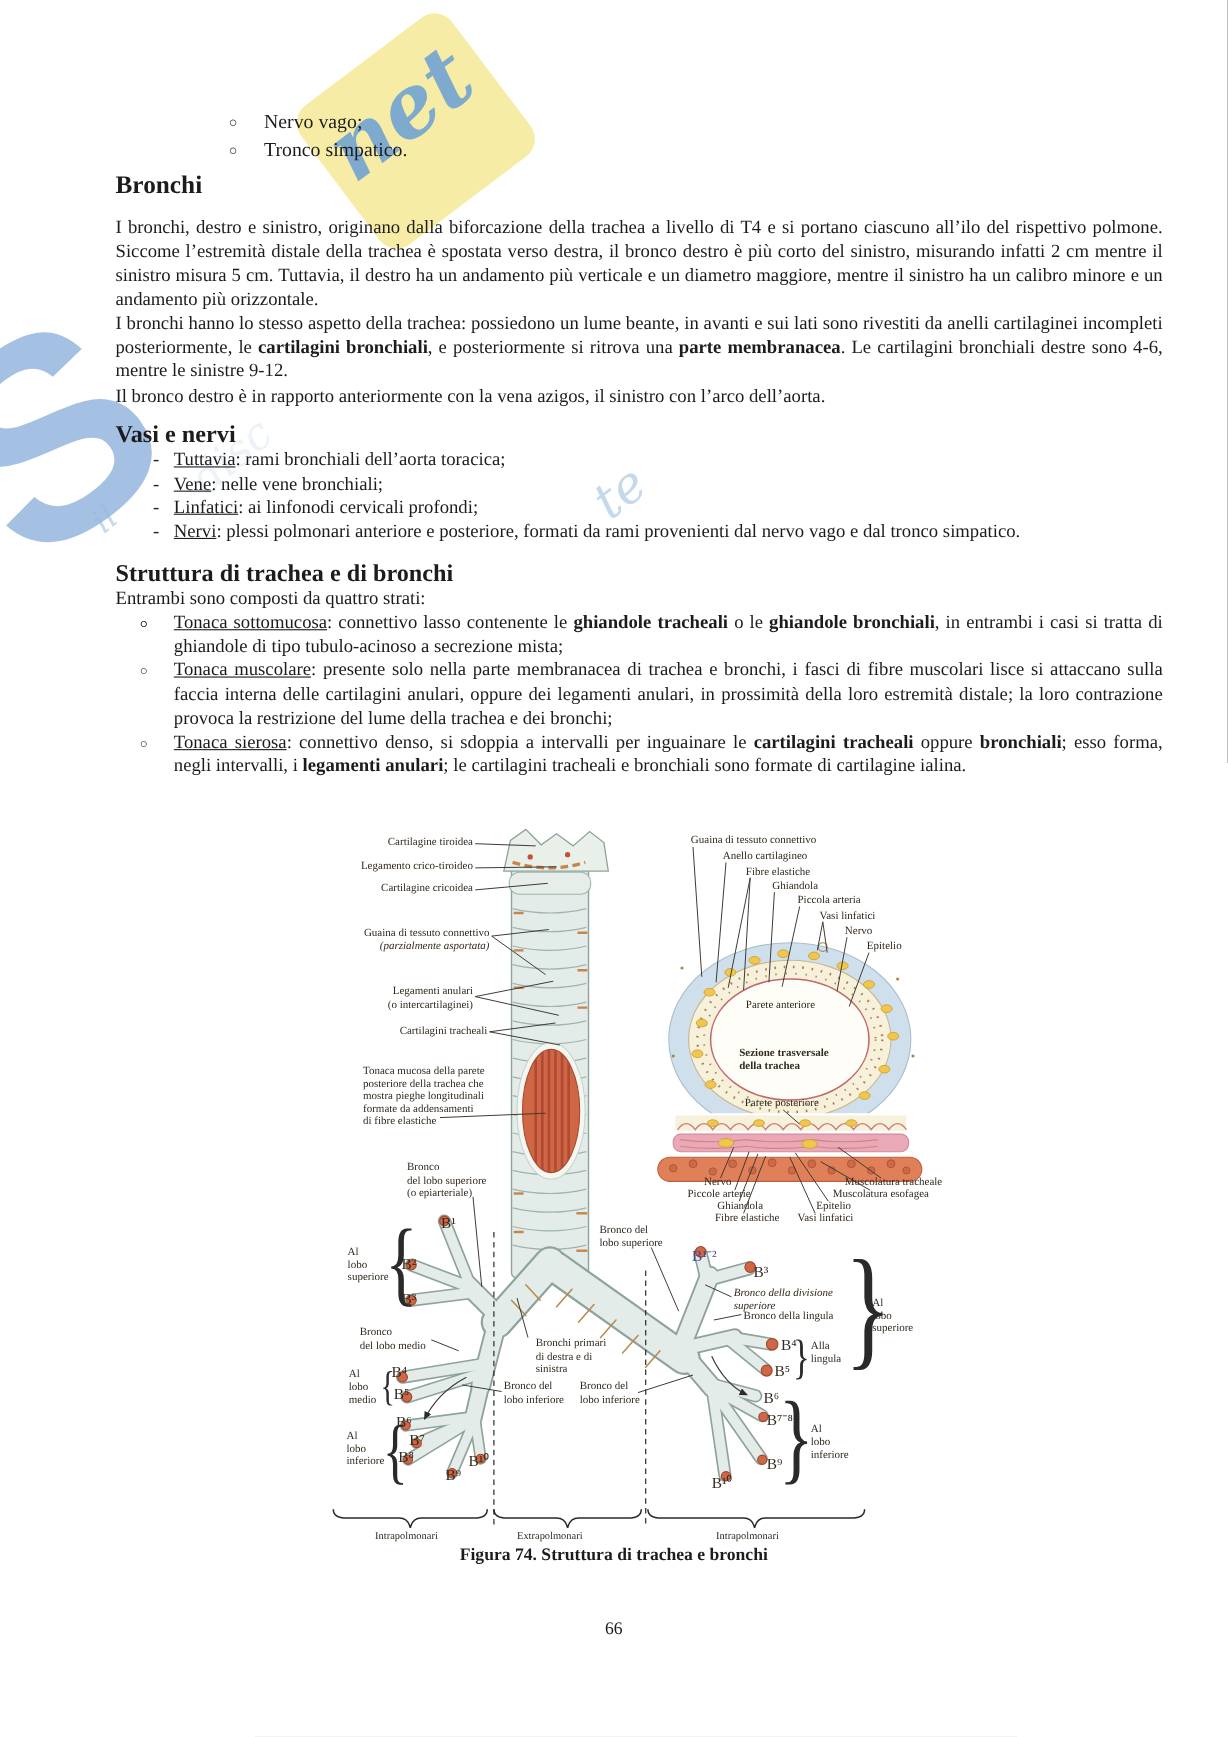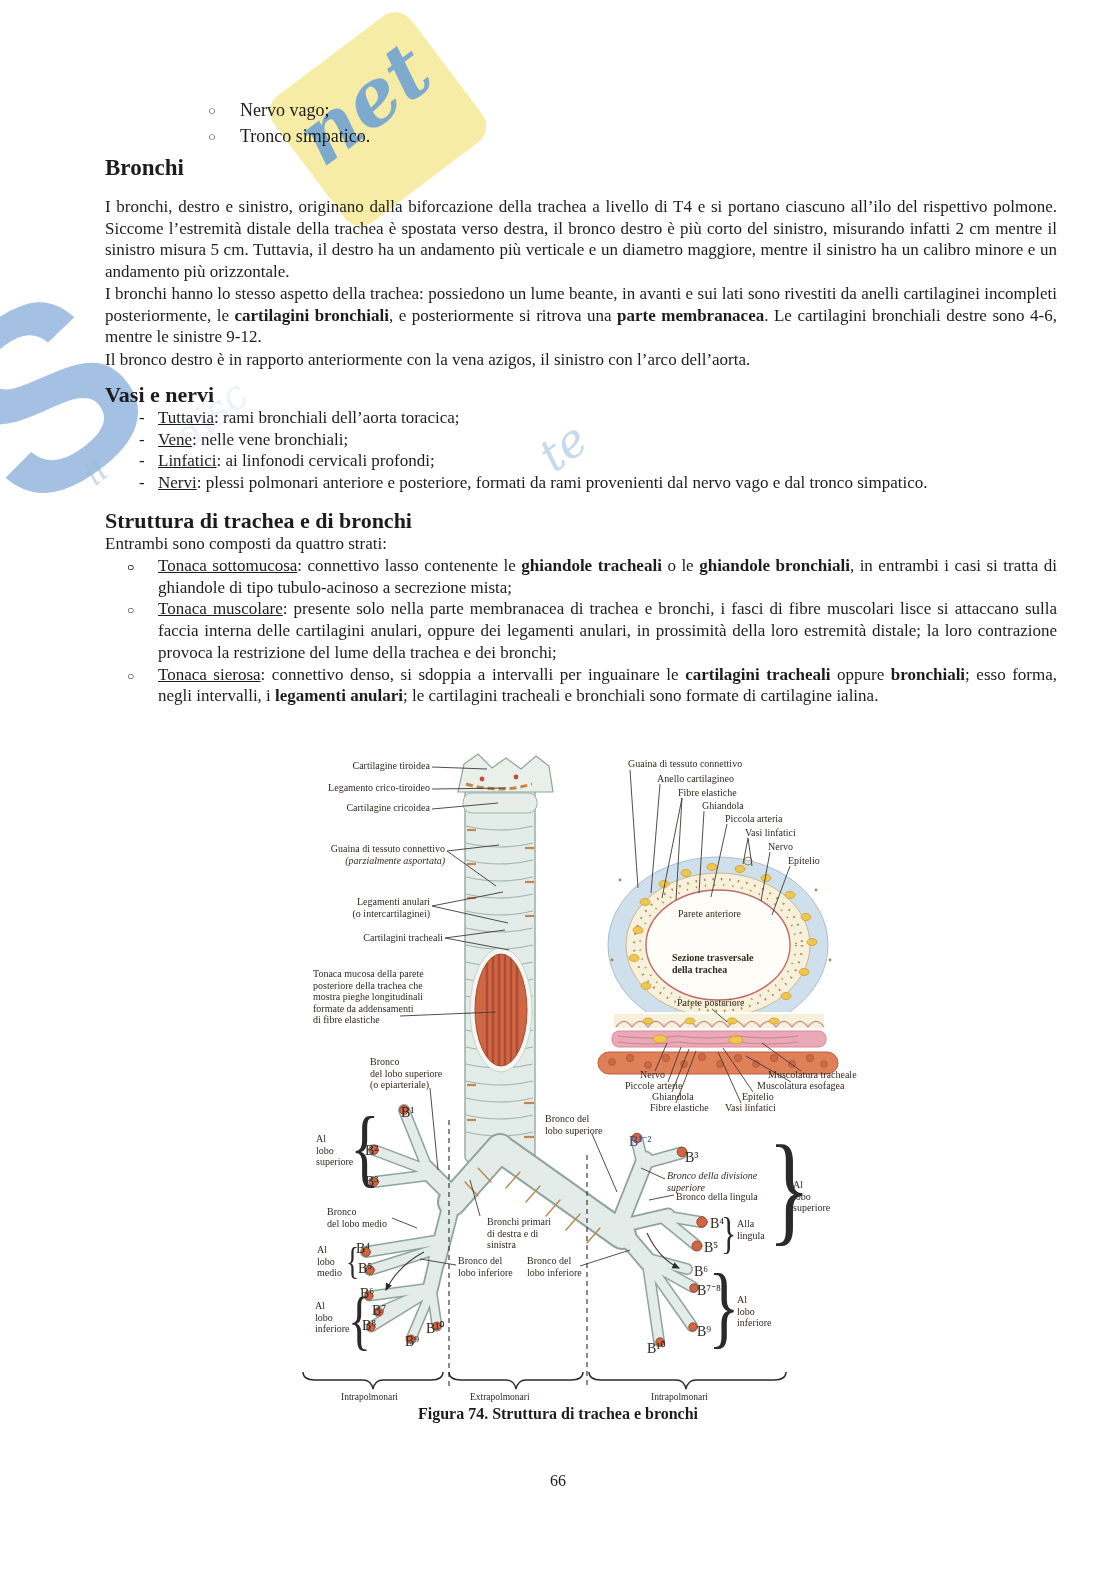--- a/index.html
+++ b/index.html
@@ -355,21 +355,21 @@
   </svg>
 
   <div class="flabel r" style="left:330px;top:760px;width:100px;">Cartilagine tiroidea</div>
   <div class="flabel r" style="left:305px;top:782px;width:125px;">Legamento crico-tiroideo</div>
   <div class="flabel r" style="left:330px;top:802px;width:100px;">Cartilagine cricoidea</div>
   <div class="flabel r" style="left:325px;top:843px;width:120px;">Guaina di tessuto connettivo</div>
   <div class="flabel r it2" style="left:325px;top:855px;width:120px;">(parzialmente asportata)</div>
   <div class="flabel r" style="left:330px;top:896px;width:100px;">Legamenti anulari
 (o intercartilaginei)</div>
   <div class="flabel r" style="left:343px;top:932px;width:100px;">Cartilagini tracheali</div>
-  <div class="flabel" style="left:313px;top:968px;width:125px;">Tonaca mucosa della parete
+  <div class="flabel" style="left:330px;top:968px;width:125px;">Tonaca mucosa della parete
 posteriore della trachea che
 mostra pieghe longitudinali
 formate da addensamenti
 di fibre elastiche</div>
   <div class="flabel" style="left:370px;top:1056px;width:110px;">Bronco
 del lobo superiore
 (o epiarteriale)</div>
   <div class="flabel" style="left:316px;top:1133px;">Al
 lobo
 superiore</div>

